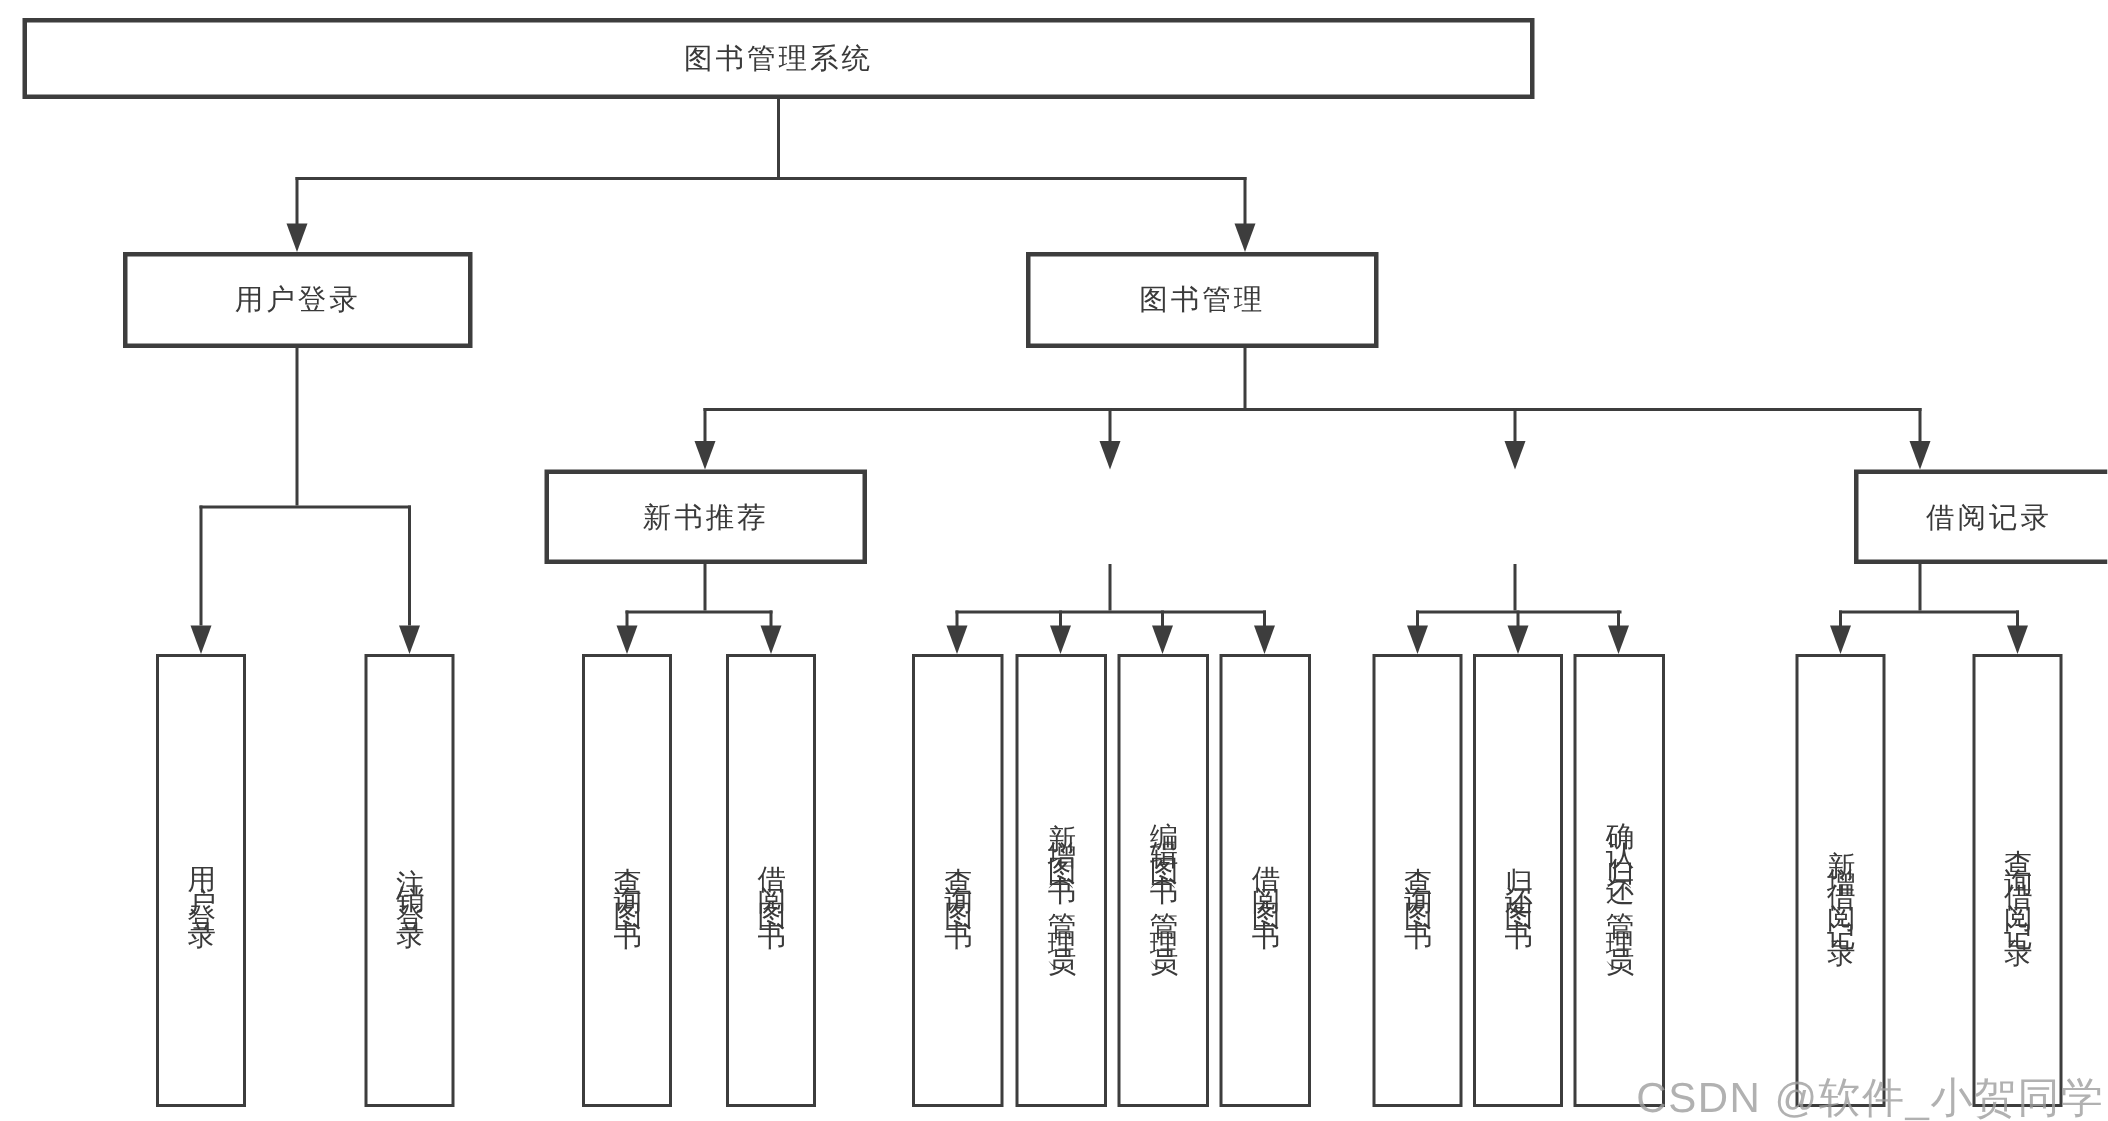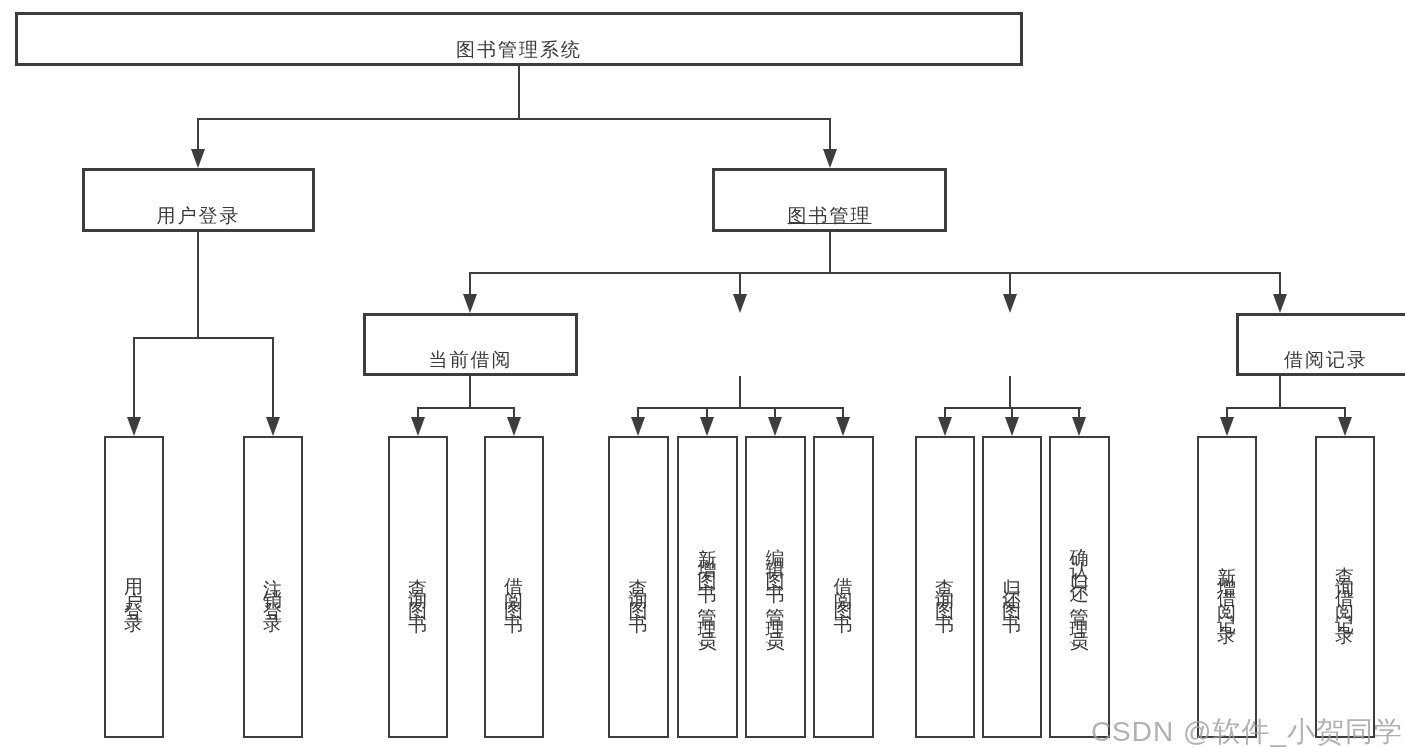--- a/index.html
+++ b/index.html
@@ -11,21 +11,21 @@
     font-family: "Liberation Sans", sans-serif;
     overflow: hidden;
   }
   
   .box {
     position: absolute;
     box-sizing: border-box;
     border: 3px solid #3d3d3d;
     background: #ffffff;
     display: flex;
-    align-items: flex-end;
+    align-items: center;
     justify-content: center;
     font-size: 19px;
     letter-spacing: 2px;
     color: #3a3a3a;
     z-index: 2;
   }
   
   .vbox {
     position: absolute;
     box-sizing: border-box;
@@ -74,26 +74,26 @@
 
 <div id="canvas">
 
   <div class="box" style="left:15px; top:12px; width:1008px; height:54px;">
     <span>图书管理系统</span>
   </div>
 
   <div class="box" style="left:82px; top:168px; width:233px; height:64px;">
     <span>用户登录</span>
   </div>
-  <div class="box" style="left:712px; top:168px; width:235px; height:64px;text-decoration:underline;">
+  <div class="box" style="left:684px; top:168px; width:235px; height:64px;">
     <span>图书管理</span>
   </div>
 
   <div class="box" style="left:363px; top:313px; width:215px; height:63px;">
-    <span>当前借阅</span>
+    <span>新书推荐</span>
   </div>
   <div class="box" style="left:1236px; top:313px; width:180px; height:63px;">
     <span>借阅记录</span>
   </div>
 
   <div class="vbox" style="left:104px;">
     <span>用户登录</span>
   </div>
   <div class="vbox" style="left:243px;">
     <span>注销登录</span>

